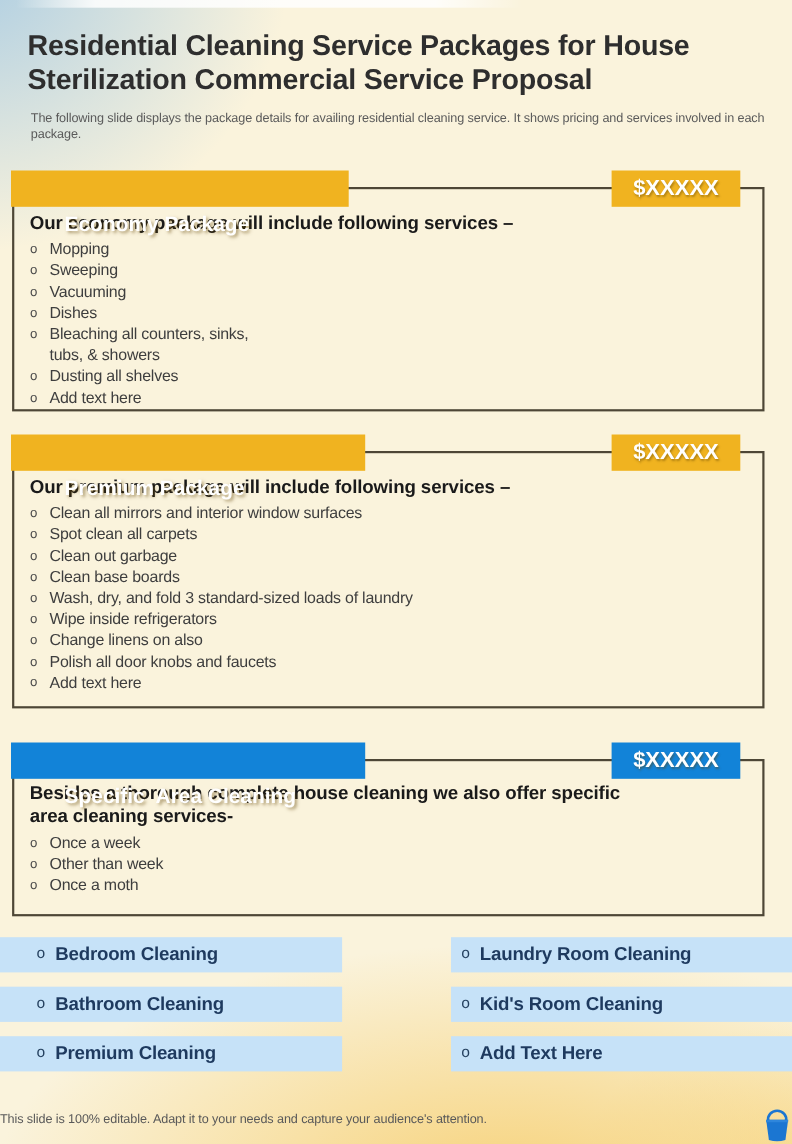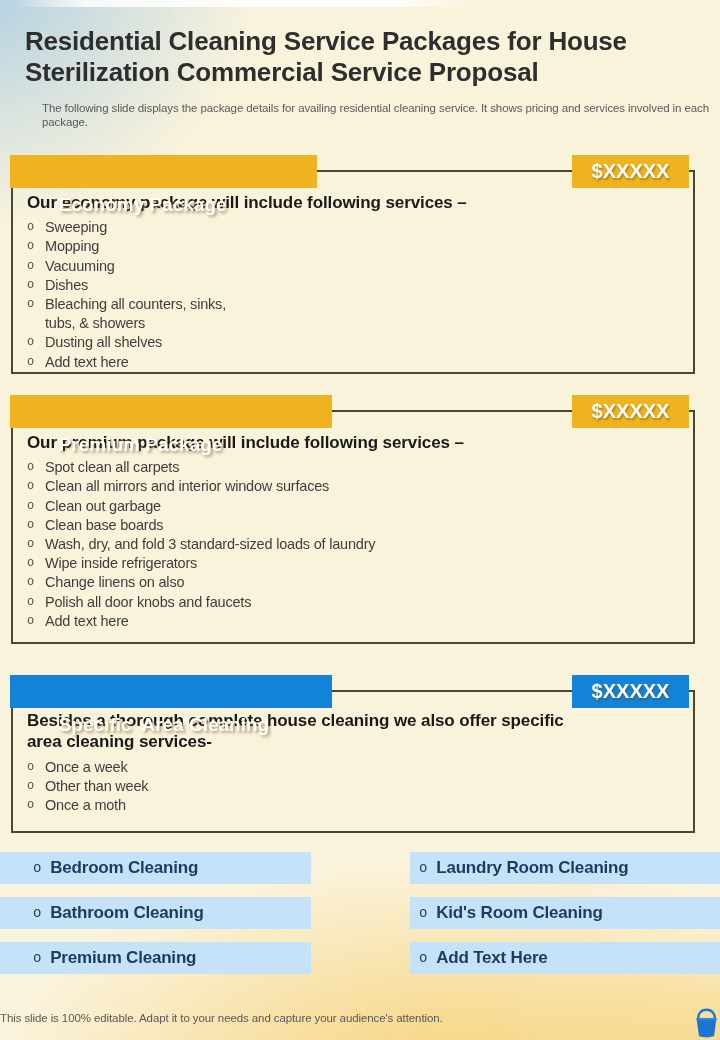--- a/index.html
+++ b/index.html
@@ -18,39 +18,39 @@
     content:""; position:absolute; left:0; top:0; width:100%; height:7px;
     background:linear-gradient(to right, rgba(255,255,255,0) 2%, rgba(255,255,255,0.85) 12%, rgba(255,255,255,0.85) 55%, rgba(255,255,255,0) 66%);
   }
 
   .title {
     position:absolute; left:25px; top:26px; width:700px;
     font-size:26px; font-weight:bold; color:#2e2e2e;
     line-height:1.2; letter-spacing:-0.2px;
   }
   .subtitle {
-    position:absolute; left:42px; top:101px; width:678px;
+    position:absolute; left:28px; top:101px; width:678px;
     font-size:11.5px; color:#5a5a5a; line-height:1.25; letter-spacing:-0.1px;
   }
 
   
   .pkg { position:absolute; left:11px; width:684px; border:2px solid #4d4636; }
   .pkg-economy  { top:170px; height:204px; --c:#F0B320; }
   .pkg-premium  { top:410px; height:234px; --c:#F0B320; }
   .pkg-specific { top:690px; height:143px; --c:#1283D8; }
 
   .pkg-name {
     position:absolute; left:-3px; top:-17px; height:33px;
     background:var(--c); color:#ffffff;
     font-size:19px; font-weight:bold; line-height:33px;
     padding-left:17px; white-space:pre;
     text-shadow:2px 2px 3px rgba(96,66,0,0.5);
   }
   .pkg-price {
-    position:absolute; right:4px; top:-17px; width:117px; height:33px;
+    position:absolute; right:20px; top:-17px; width:117px; height:33px;
     background:var(--c); color:#ffffff; text-align:center;
     font-size:20px; font-weight:bold; line-height:33px;
     text-shadow:1px 2px 2px rgba(96,66,0,0.45);
   }
 
   .pkg-body { padding:20px 14px 0 14px; }
   .pkg-specific .pkg-body { padding-top:18px; }
   .pkg-heading {
     font-size:17px; font-weight:bold; color:#1a1a1a;
     line-height:1.25; letter-spacing:-0.1px; white-space:pre-line;
@@ -95,25 +95,25 @@
   <section class="pkg pkg-economy">
     <div class="pkg-name" style="width:307px;">
       <span>Economy Package</span>
     </div>
     <div class="pkg-price">$XXXXX</div>
     <div class="pkg-body">
       <div class="pkg-heading">Our economy package will include following services –</div>
       <ul class="pkg-list">
         <li>
             <span class="b">o</span>
+            <span class="t">Mopping</span>
+          </li>
+        <li>
+            <span class="b">o</span>
             <span class="t">Sweeping</span>
-          </li>
-        <li>
-            <span class="b">o</span>
-            <span class="t">Mopping</span>
           </li>
         <li>
             <span class="b">o</span>
             <span class="t">Vacuuming</span>
           </li>
         <li>
             <span class="b">o</span>
             <span class="t">Dishes</span>
           </li>
         <li>
@@ -136,25 +136,25 @@
   <section class="pkg pkg-premium">
     <div class="pkg-name" style="width:322px;">
       <span>Premium Package</span>
     </div>
     <div class="pkg-price">$XXXXX</div>
     <div class="pkg-body">
       <div class="pkg-heading">Our premium package will include following services –</div>
       <ul class="pkg-list">
         <li>
             <span class="b">o</span>
+            <span class="t">Clean all mirrors and interior window surfaces</span>
+          </li>
+        <li>
+            <span class="b">o</span>
             <span class="t">Spot clean all carpets</span>
-          </li>
-        <li>
-            <span class="b">o</span>
-            <span class="t">Clean all mirrors and interior window surfaces</span>
           </li>
         <li>
             <span class="b">o</span>
             <span class="t">Clean out garbage</span>
           </li>
         <li>
             <span class="b">o</span>
             <span class="t">Clean base boards</span>
           </li>
         <li>

